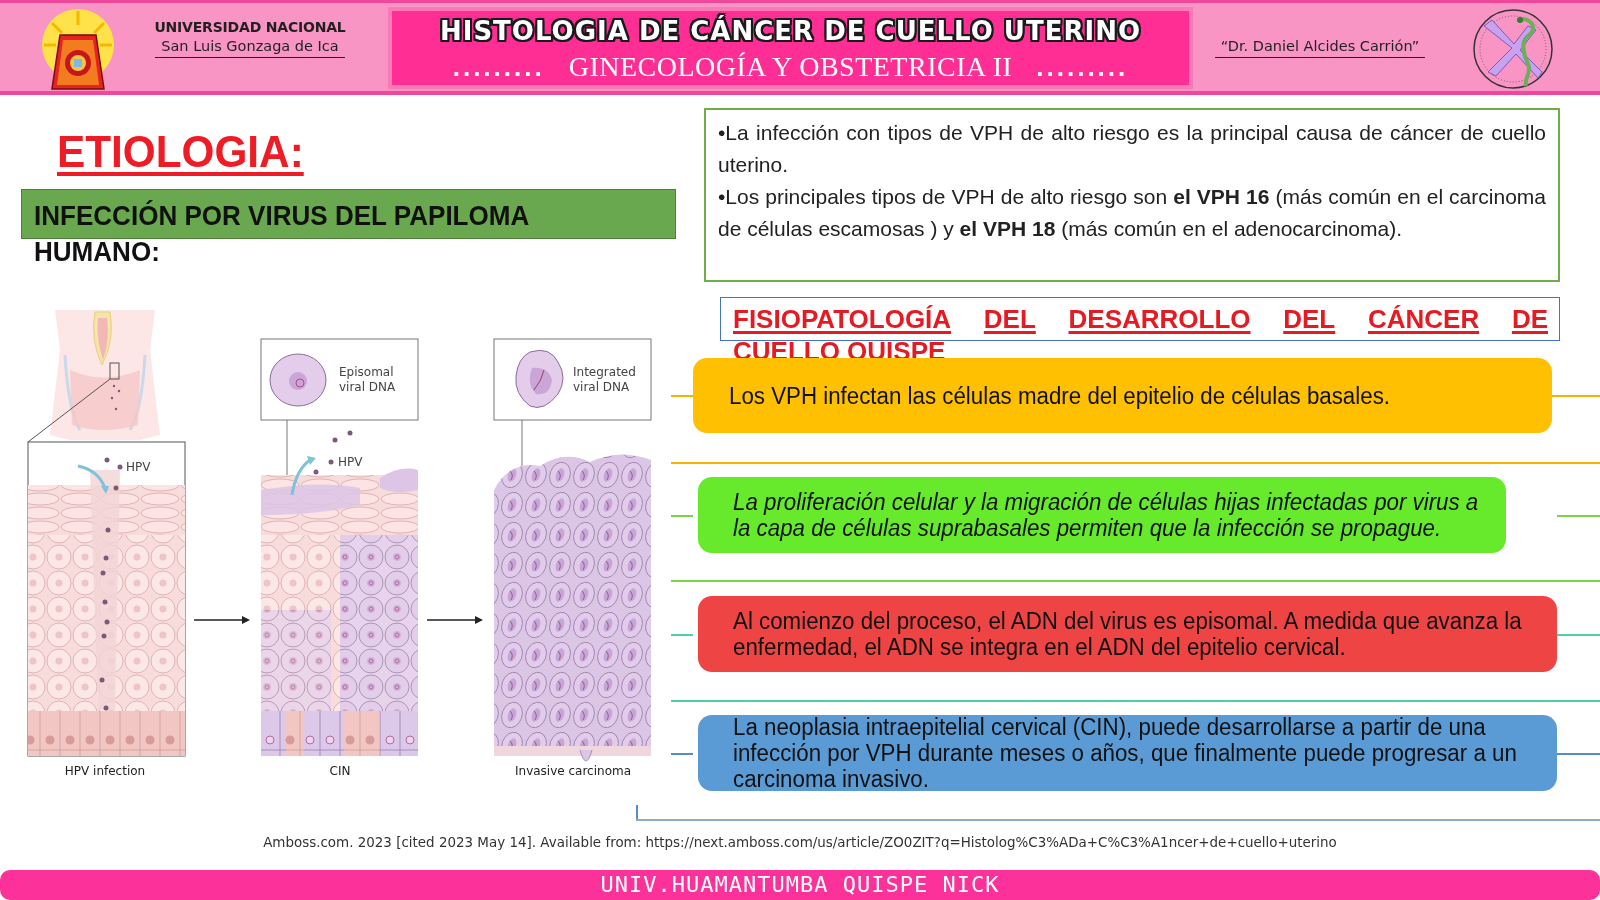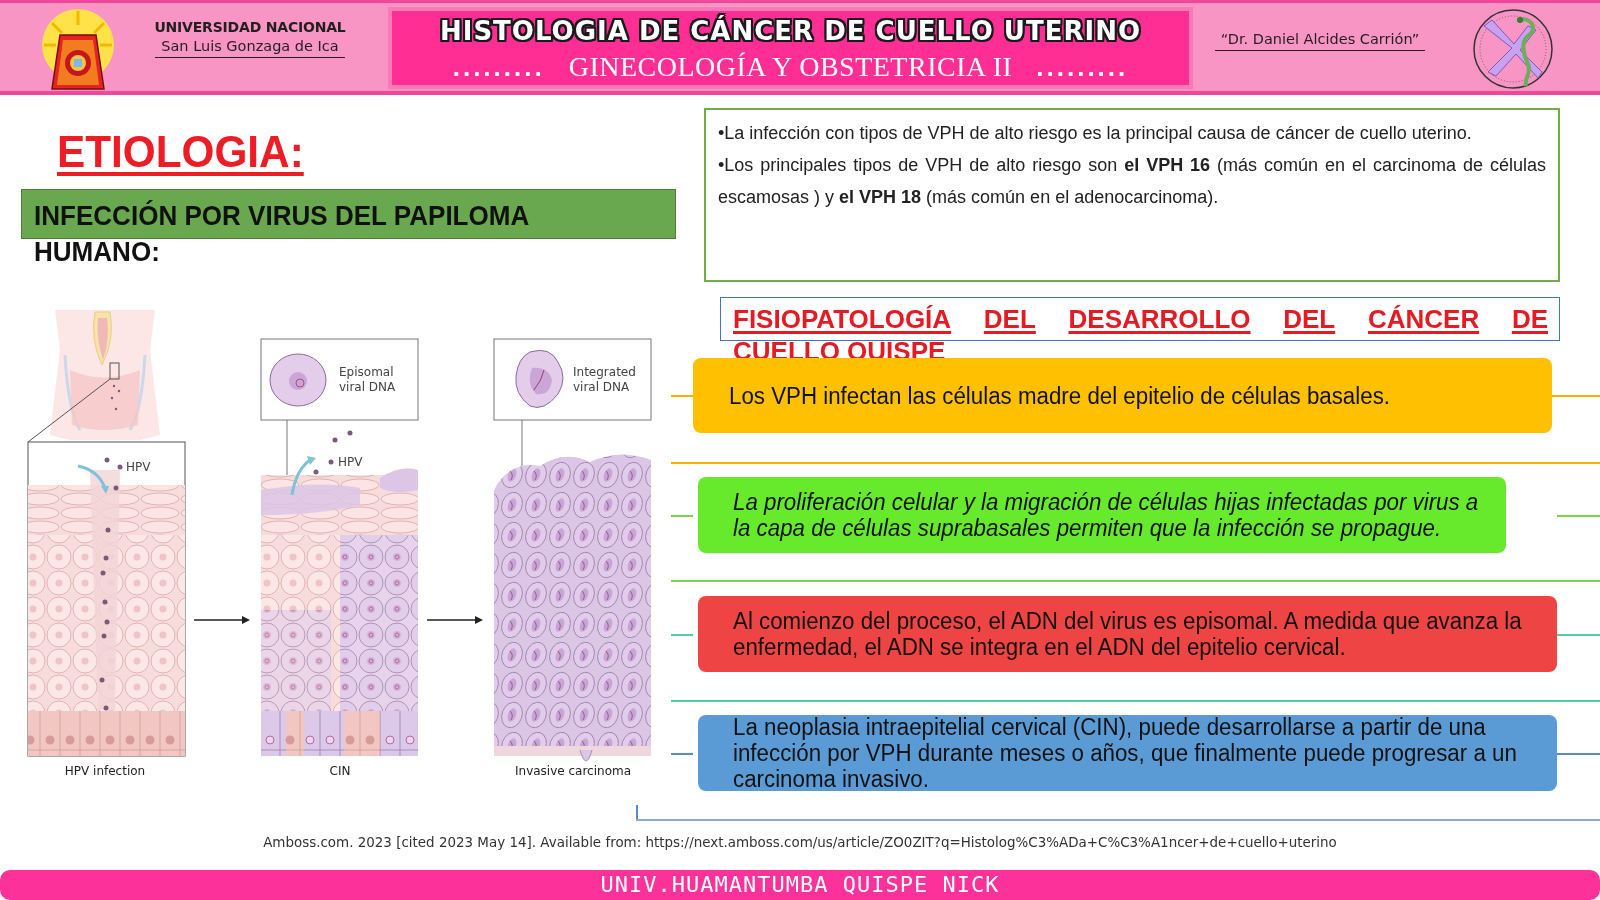--- a/index.html
+++ b/index.html
@@ -28,21 +28,21 @@
     }
     .sub-title-row {
       position: absolute; left: 0; top: 40px; width: 100%; display: flex; justify-content: center; align-items: baseline;
       color: #ffffff; font-family: "Liberation Serif", serif;
     }
     .dots { font-size: 26px; font-weight: bold; letter-spacing: 3px; margin: 0 24px; font-family: "Liberation Sans", sans-serif; }
     .sub-title { font-size: 28px; letter-spacing: 0.5px; }
 
     .fac-block { position: absolute; left: 1210px; top: 16px; width: 220px; text-align: center; }
     .fac-name { font-family: "DejaVu Sans", sans-serif; font-weight: bold; font-size: 17px; color: #231f20; letter-spacing: -0.3px; }
-    .fac-sub { font-family: "DejaVu Sans", sans-serif; font-size: 14.5px; color: #231f20; margin-top: 12px; display: inline-block; padding: 0 6px 3px; border-bottom: 1.5px solid #231f20; }
+    .fac-sub { font-family: "DejaVu Sans", sans-serif; font-size: 14.5px; color: #231f20; margin-top: 19px; display: inline-block; padding: 0 6px 3px; border-bottom: 1.5px solid #231f20; }
     .logo-right { position: absolute; left: 1466px; top: 3px; width: 94px; height: 86px; }
 
     
     .etio-title {
       position: absolute; left: 57px; top: 126px;
       font-family: "Liberation Sans", sans-serif; font-weight: bold; font-size: 45px; color: #ee1c25;
       text-decoration: underline; text-decoration-thickness: 4px; text-underline-offset: 5px;
       transform: scaleX(0.94); transform-origin: left top;
     }
     .green-bar {
@@ -58,41 +58,41 @@
     
     .figure { position: absolute; left: 20px; top: 310px; width: 635px; height: 490px; }
     .fig-label { font-family: "DejaVu Sans", sans-serif; font-size: 12px; fill: #444; }
 
     
     .info-box {
       position: absolute; left: 704px; top: 108px; width: 856px; height: 174px;
       border: 2px solid #70ad47; background: #fff; padding: 7px 12px 0 12px;
     }
     .info-text {
-      font-family: "Liberation Sans", sans-serif; font-size: 18px; line-height: 32px; color: #222;
+      font-family: "Liberation Sans", sans-serif; font-size: 21px; line-height: 32px; color: #222;
       text-align: justify;
     }
     .info-text b { font-weight: bold; }
 
     .fisio-box {
       position: absolute; left: 720px; top: 297px; width: 840px; height: 44px;
       border: 1.5px solid #4472c4;
     }
     .fisio-title {
       position: absolute; left: 733px; top: 303px; width: 815px;
       font-family: "Liberation Sans", sans-serif; font-weight: bold; font-size: 26px; line-height: 32px; color: #e41b23;
       text-align: justify; text-align-last: left;
       text-decoration: underline; text-decoration-thickness: 3px; text-underline-offset: 3px;
     }
     .fisio-title .line1 { display: flex; justify-content: space-between; width: 815px; }
 
     .step-line { position: absolute; height: 2px; }
     .step-tick { position: absolute; height: 2px; width: 22px; }
     .step-box {
-      position: absolute; border-radius: 8px; padding: 0 0 0 36px;
+      position: absolute; border-radius: 14px; padding: 0 0 0 36px;
       font-family: "Liberation Sans", sans-serif; font-size: 23px; line-height: 26px; color: #111;
       display: flex; align-items: center;
     }
     .step-box span { display: block; transform: scaleX(0.97); transform-origin: left center; }
 
     .vline { position: absolute; left: 636px; top: 805px; width: 2px; height: 16px; background: #5b8bc4; }
     .hline-bottom { position: absolute; left: 636px; top: 819px; width: 964px; height: 2px; background: #8eaacb; }
 
     .citation {
       position: absolute; left: 0; top: 834px; width: 1600px; text-align: center;

